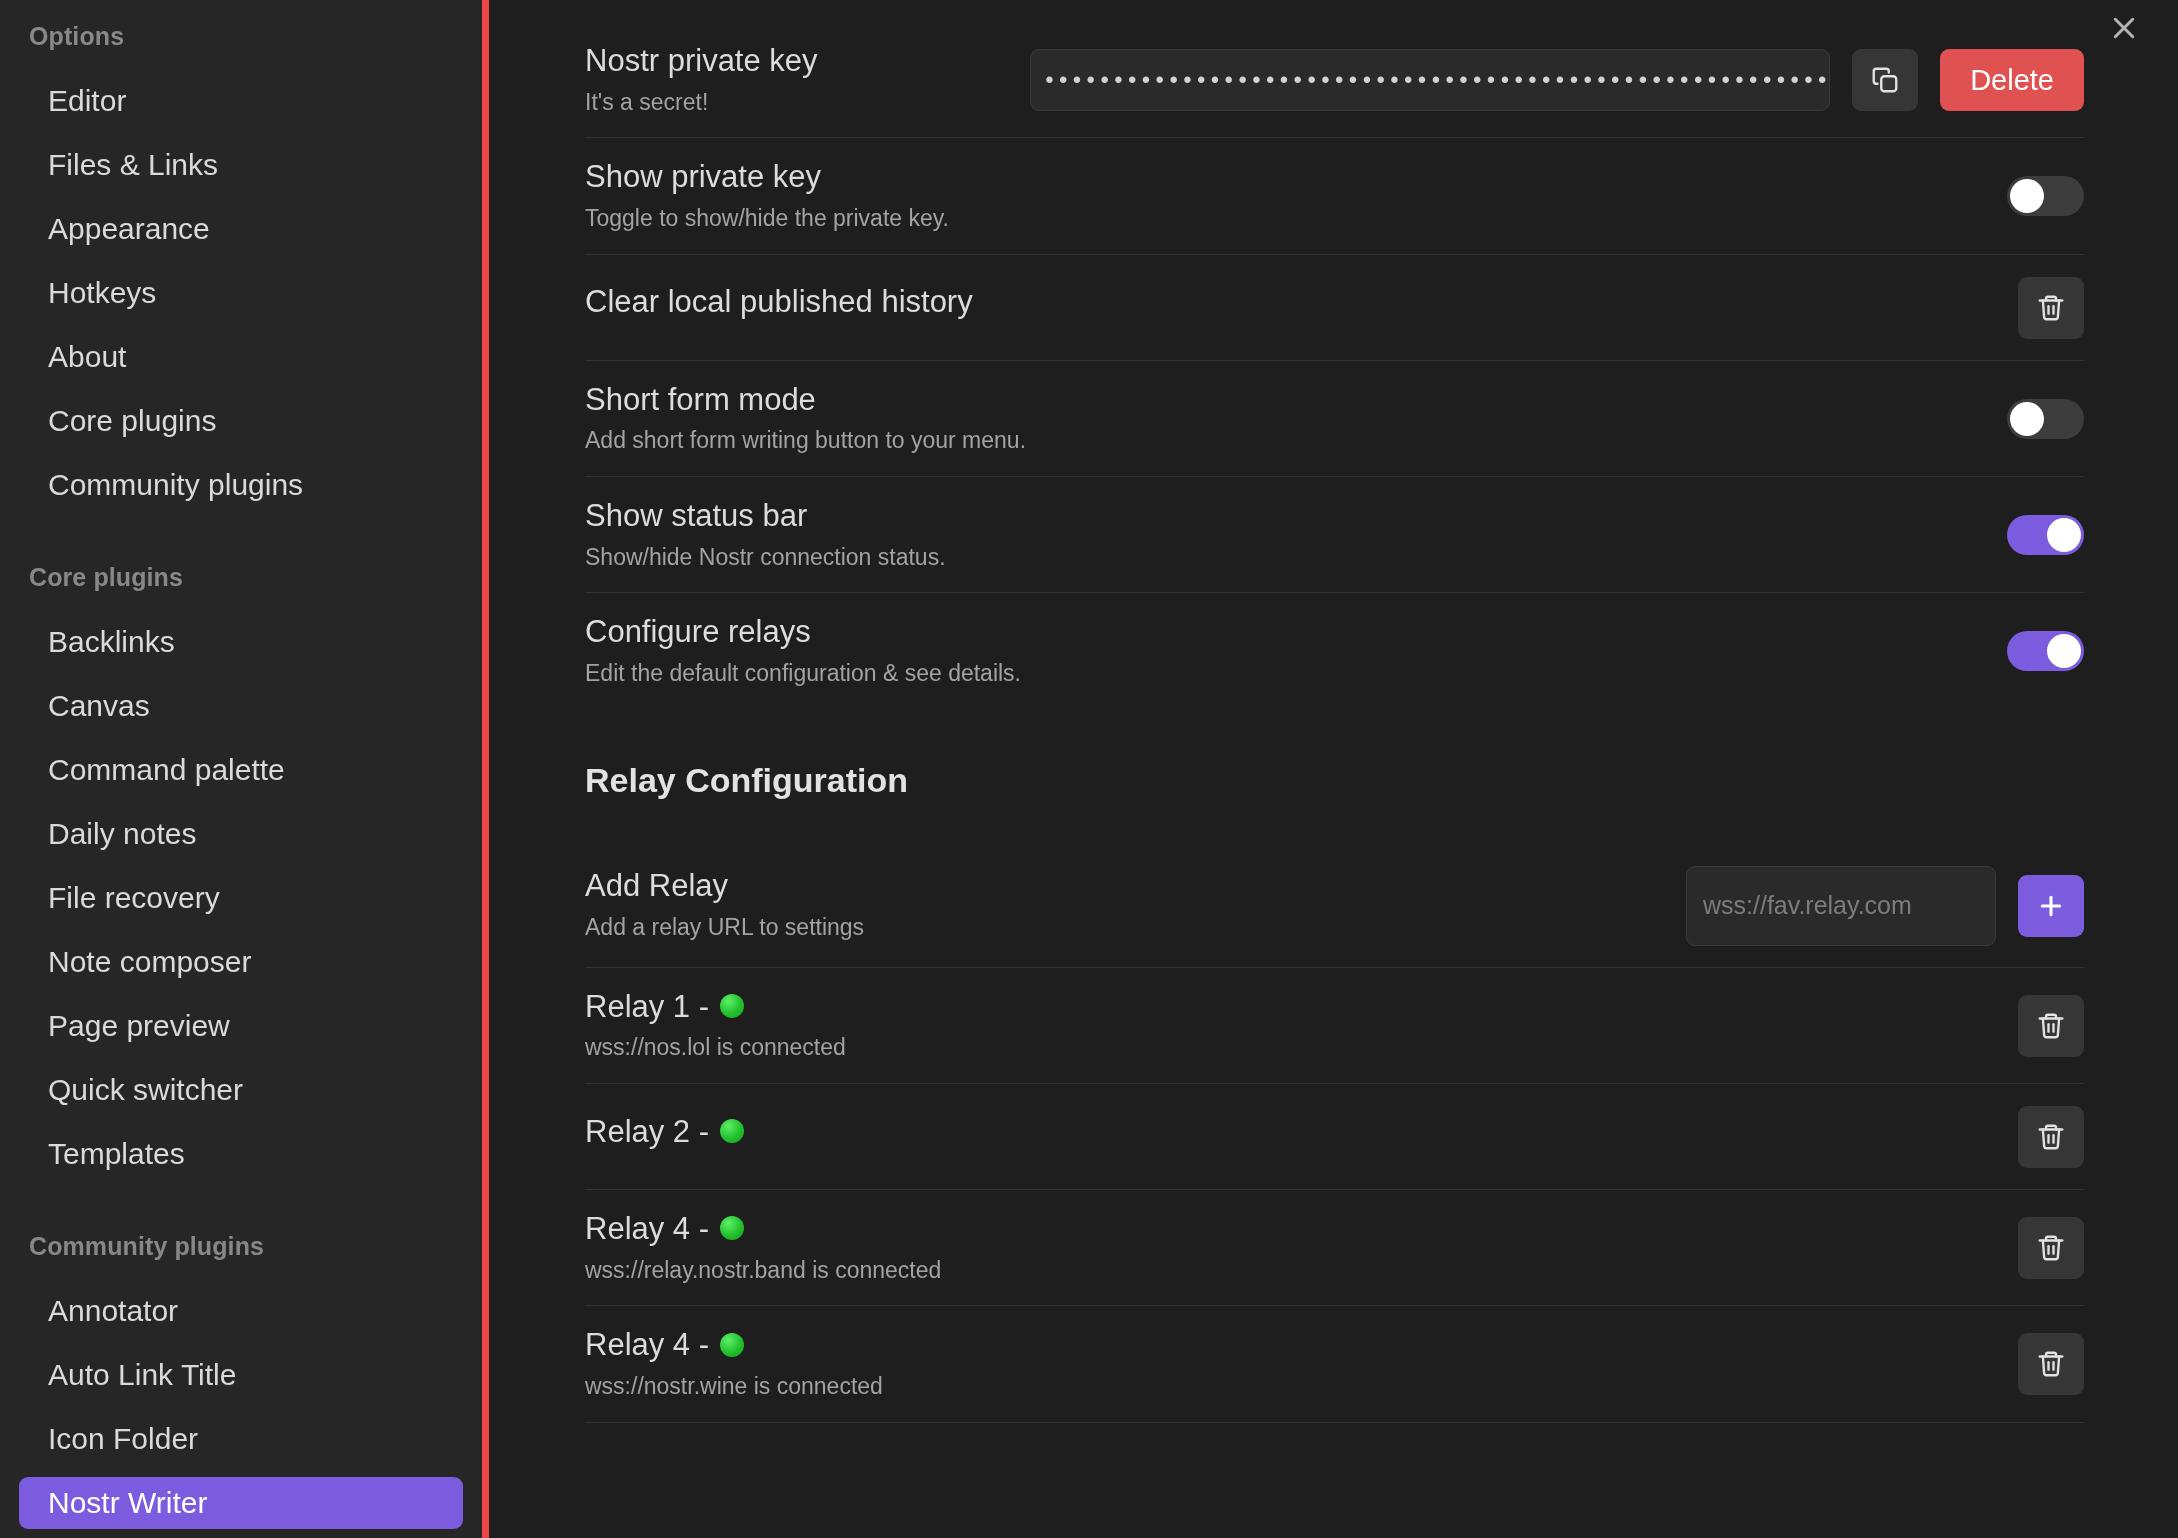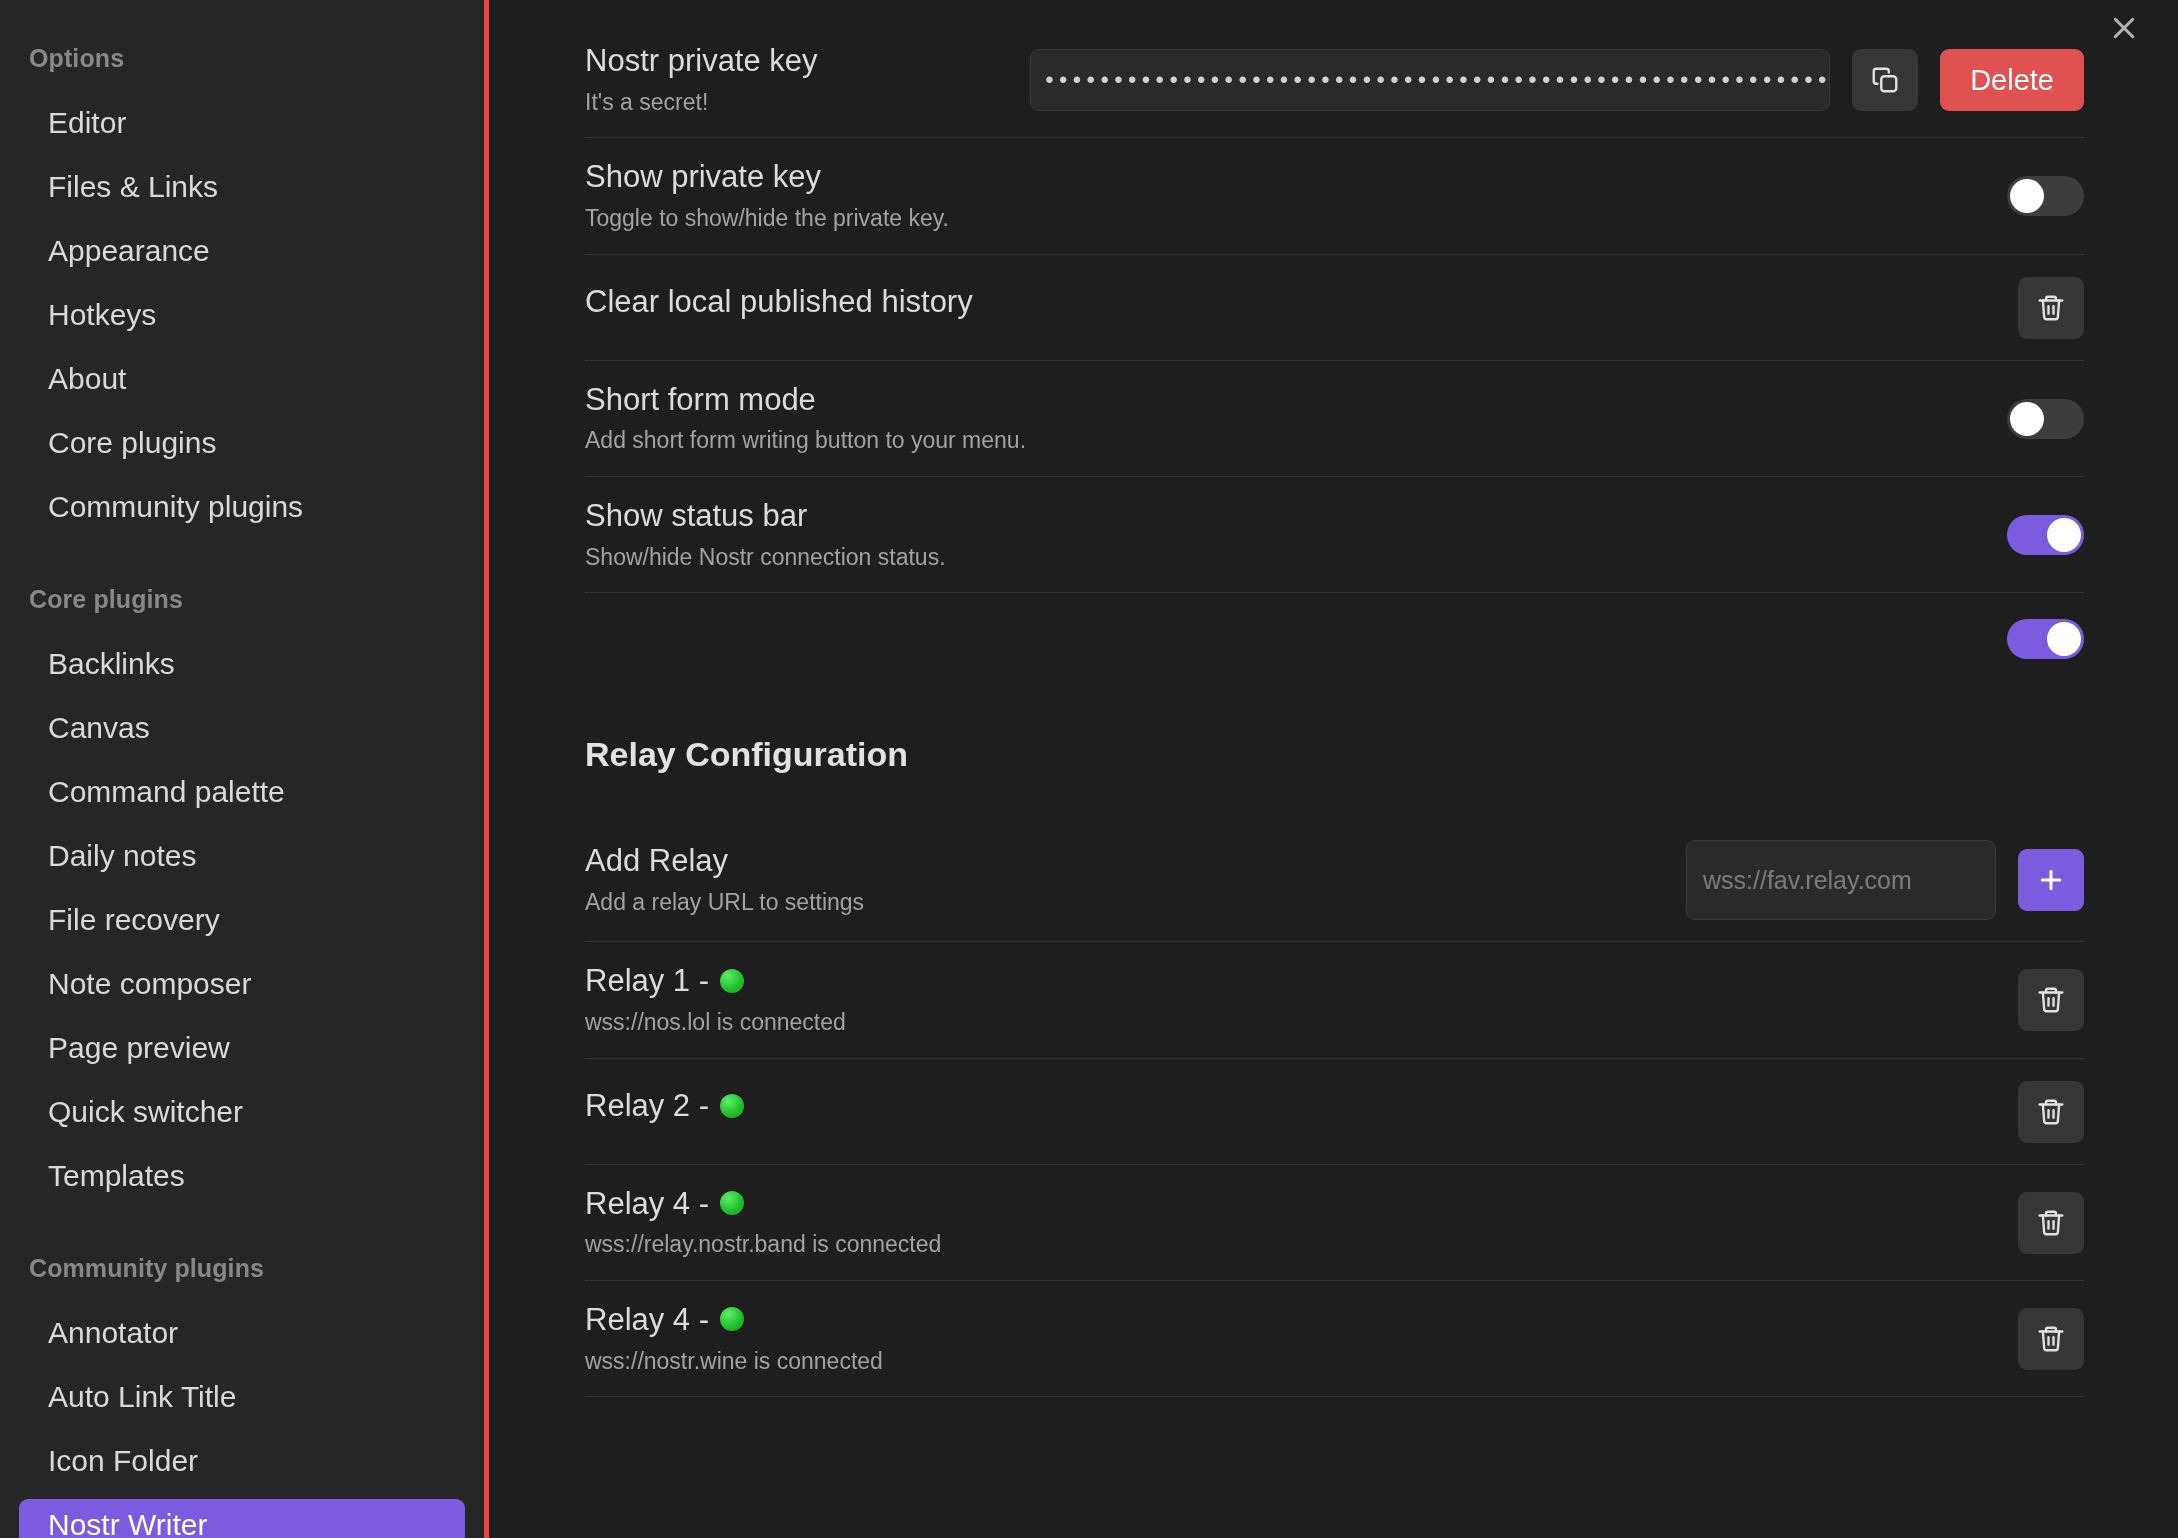--- a/index.html
+++ b/index.html
@@ -16,22 +16,22 @@
     width: 2178px;
     height: 1538px;
     position: relative;
   }
 
   
   .sidebar {
     width: 489px;
     height: 100%;
     background: #262626;
-    border-right: 5px solid #ef4444;
-    padding-top: 44px;
+    border-right: 7px solid #ef4444;
+    padding-top: 22px;
     flex: 0 0 489px;
     overflow: hidden;
   }
   .nav-heading {
     color: #888888;
     font-size: 25px;
     font-weight: bold;
     padding: 0 29px;
     margin-bottom: 24px;
     letter-spacing: .1px;
@@ -356,20 +356,24 @@
           <div class="row-desc">Show/hide Nostr connection status.</div>
         </div>
         <div class="row-ctrl">
           <div class="toggle on">
               <span class="knob"></span>
             </div>
         </div>
       </div>
 
       <div class="row noborder">
+        <div class="row-info">
+          <div class="row-name">Configure relays</div>
+          <div class="row-desc">Edit the default configuration &amp; see details.</div>
+        </div>
         <div class="row-ctrl">
           <div class="toggle on">
               <span class="knob"></span>
             </div>
         </div>
       </div>
 
       <div class="section-title">Relay Configuration</div>
 
       <div class="row">

